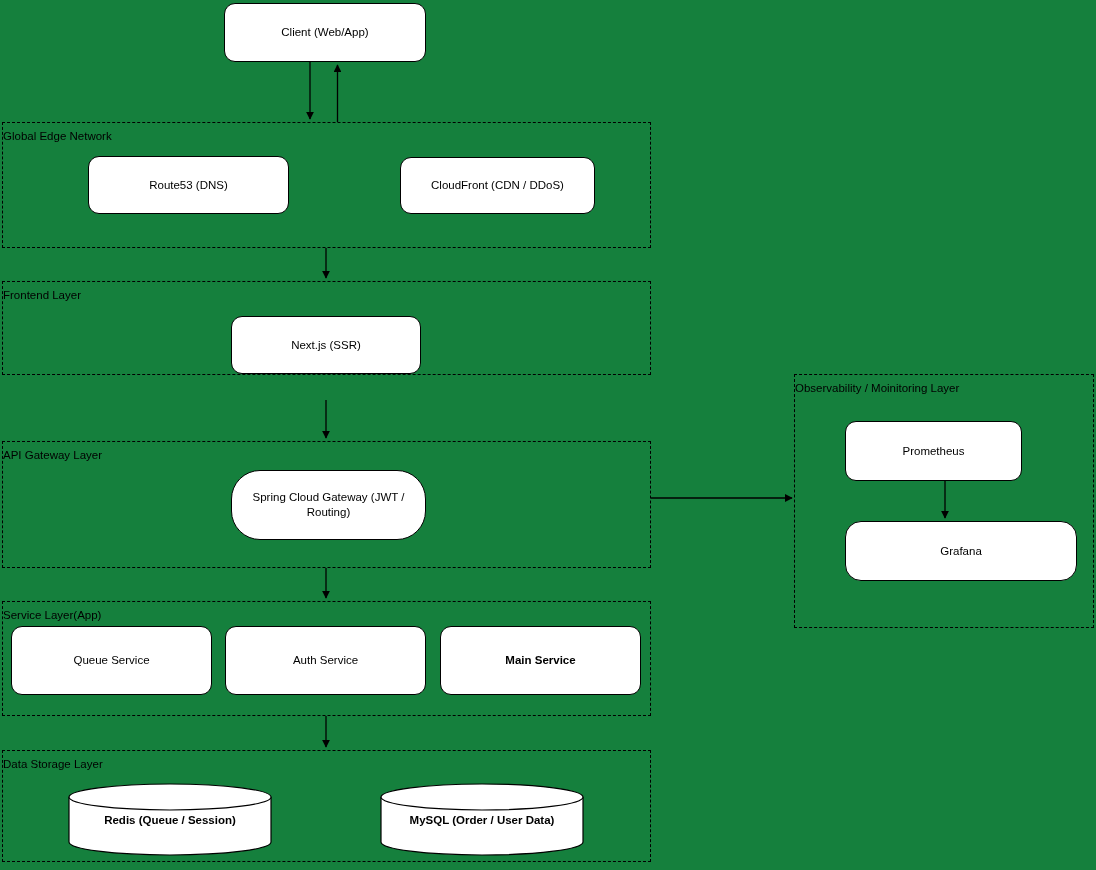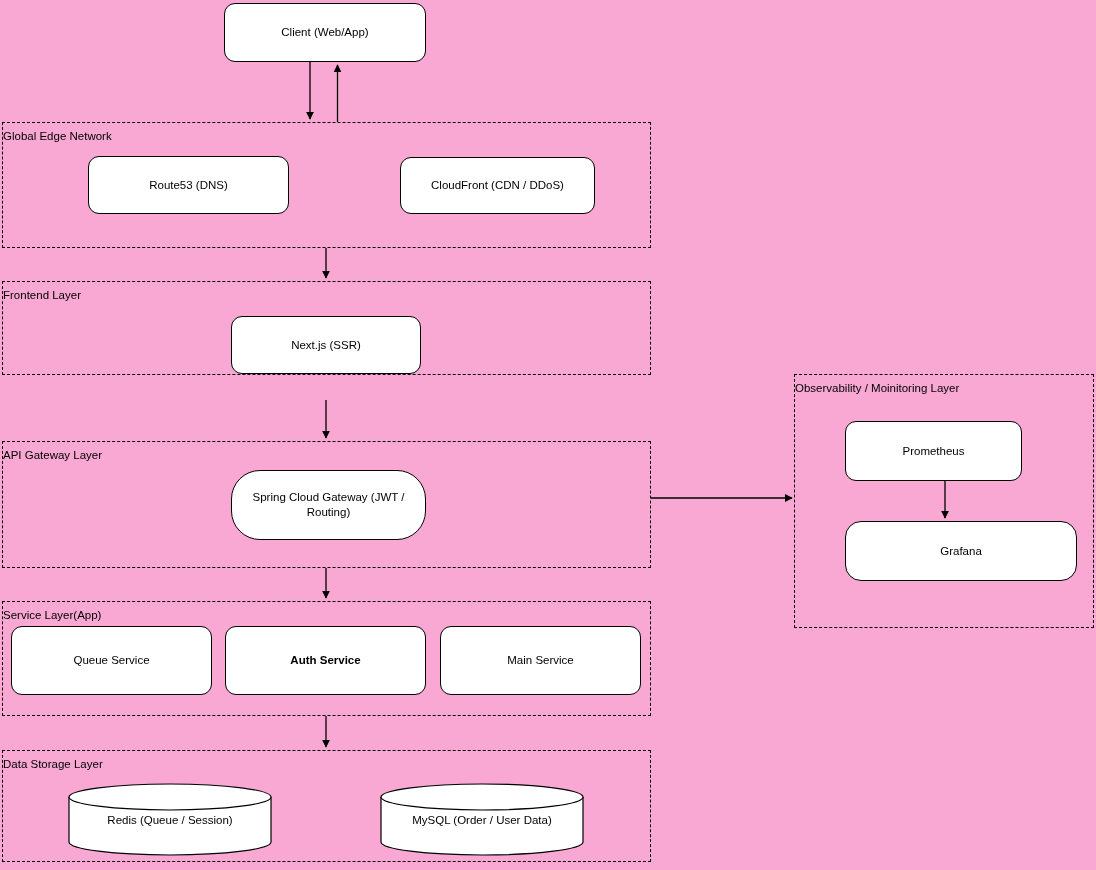--- a/index.html
+++ b/index.html
@@ -12,21 +12,21 @@
   body {
     font-family: "Liberation Sans", "DejaVu Sans", sans-serif;
     color: #000000;
     -webkit-font-smoothing: antialiased;
   }
   #canvas {
     position: relative;
     width: 1096px;
     height: 870px;
     overflow: hidden;
-    background: #f9a8d4;
+    background: #15803d;
   }
   
   .group {
     position: absolute;
     border: 1.5px dashed #000000;
     background: transparent;
   }
   .group-title {
     position: absolute;
     top: 6px;
@@ -50,20 +50,21 @@
     text-align: center;
     font-size: 11.5px;
     line-height: 15px;
     color: #000000;
     padding: 2px 8px;
   }
   .node span { display: block; }
   
   .cyl {
     position: absolute;
+    font-weight: bold;
   }
   .cyl svg {
     position: absolute;
     top: 0; left: 0;
     width: 100%;
     height: 100%;
     overflow: visible;
   }
   .cyl .cyl-label {
     position: absolute;
@@ -155,24 +156,24 @@
   <div class="node" style="left:231px; top:470px; width:195px; height:70px;border-radius:29px;">
     <span>Spring Cloud Gateway (JWT / Routing)</span>
   </div>
 
   <div class="group" style="left:2px; top:601px; width:649px; height:115px;">
     <div class="group-title">Service Layer(App)</div>
   </div>
   <div class="node" style="left:11px; top:626px; width:201px; height:69px;">
     <span>Queue Service</span>
   </div>
-  <div class="node" style="left:225px; top:626px; width:201px; height:69px;font-weight:bold;">
+  <div class="node" style="left:225px; top:626px; width:201px; height:69px;">
     <span>Auth Service</span>
   </div>
-  <div class="node" style="left:440px; top:626px; width:201px; height:69px;">
+  <div class="node" style="left:440px; top:626px; width:201px; height:69px;font-weight:bold;">
     <span>Main Service</span>
   </div>
 
   <div class="group" style="left:2px; top:750px; width:649px; height:112px;">
     <div class="group-title">Data Storage Layer</div>
   </div>
 
   <div class="cyl" style="left:68px; top:783px; width:204px; height:73px;">
     <svg viewBox="0 0 204 73" preserveAspectRatio="none" xmlns="http://www.w3.org/2000/svg">
       <path d="M 1 14 L 1 59 A 101 13 0 0 0 203 59 L 203 14" fill="#ffffff" stroke="#000000" stroke-width="1.2"></path>

